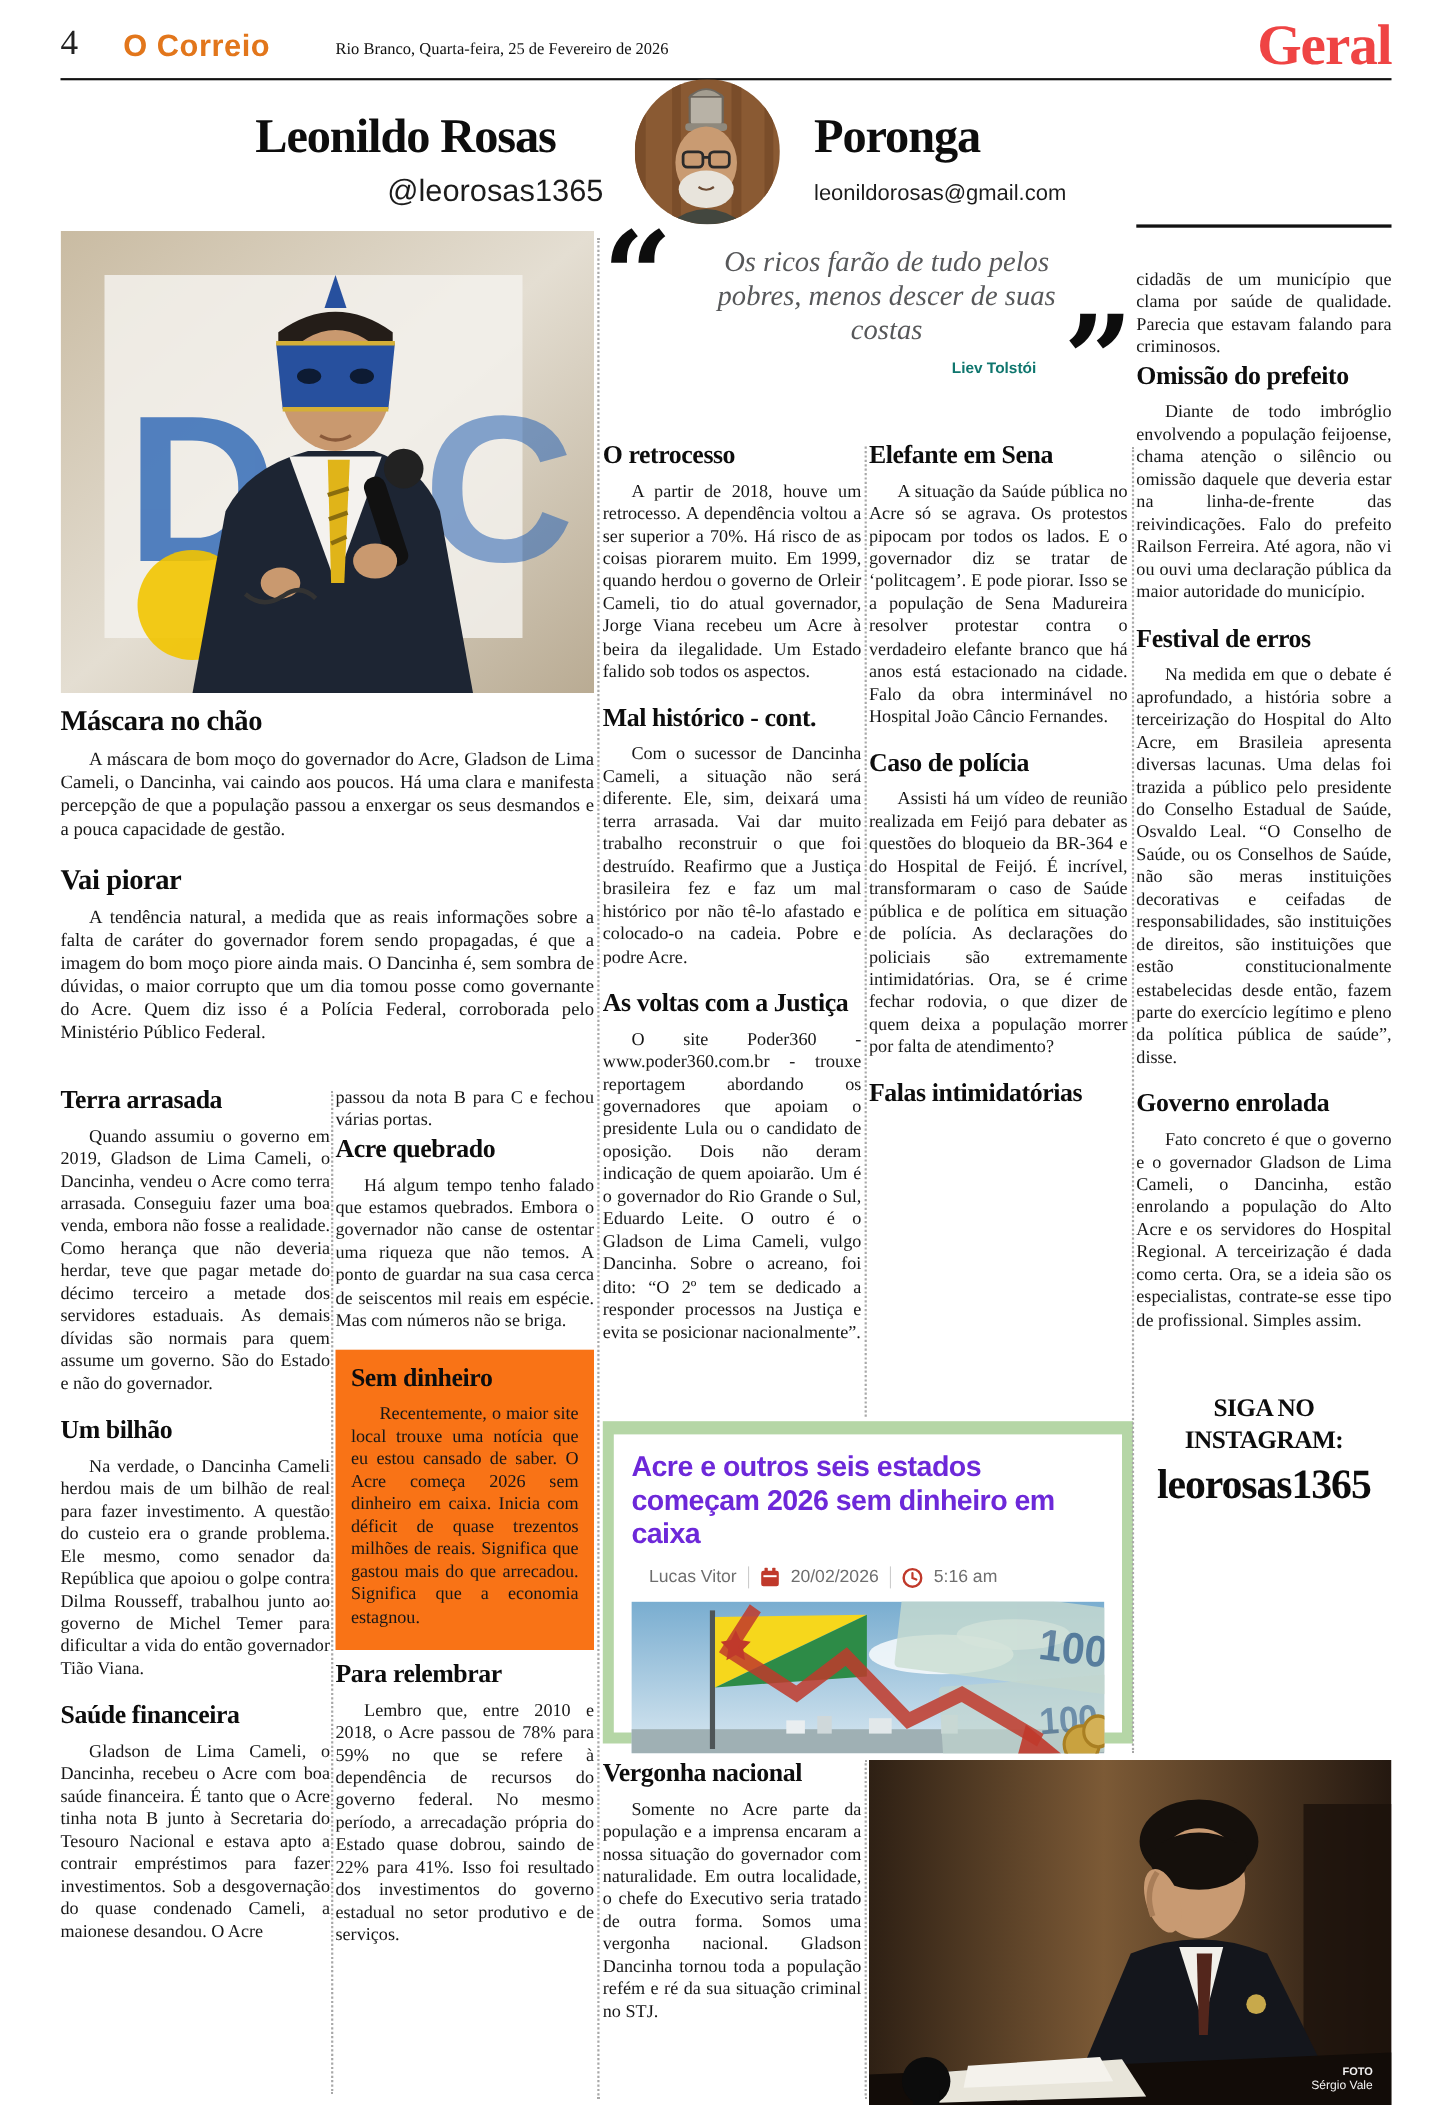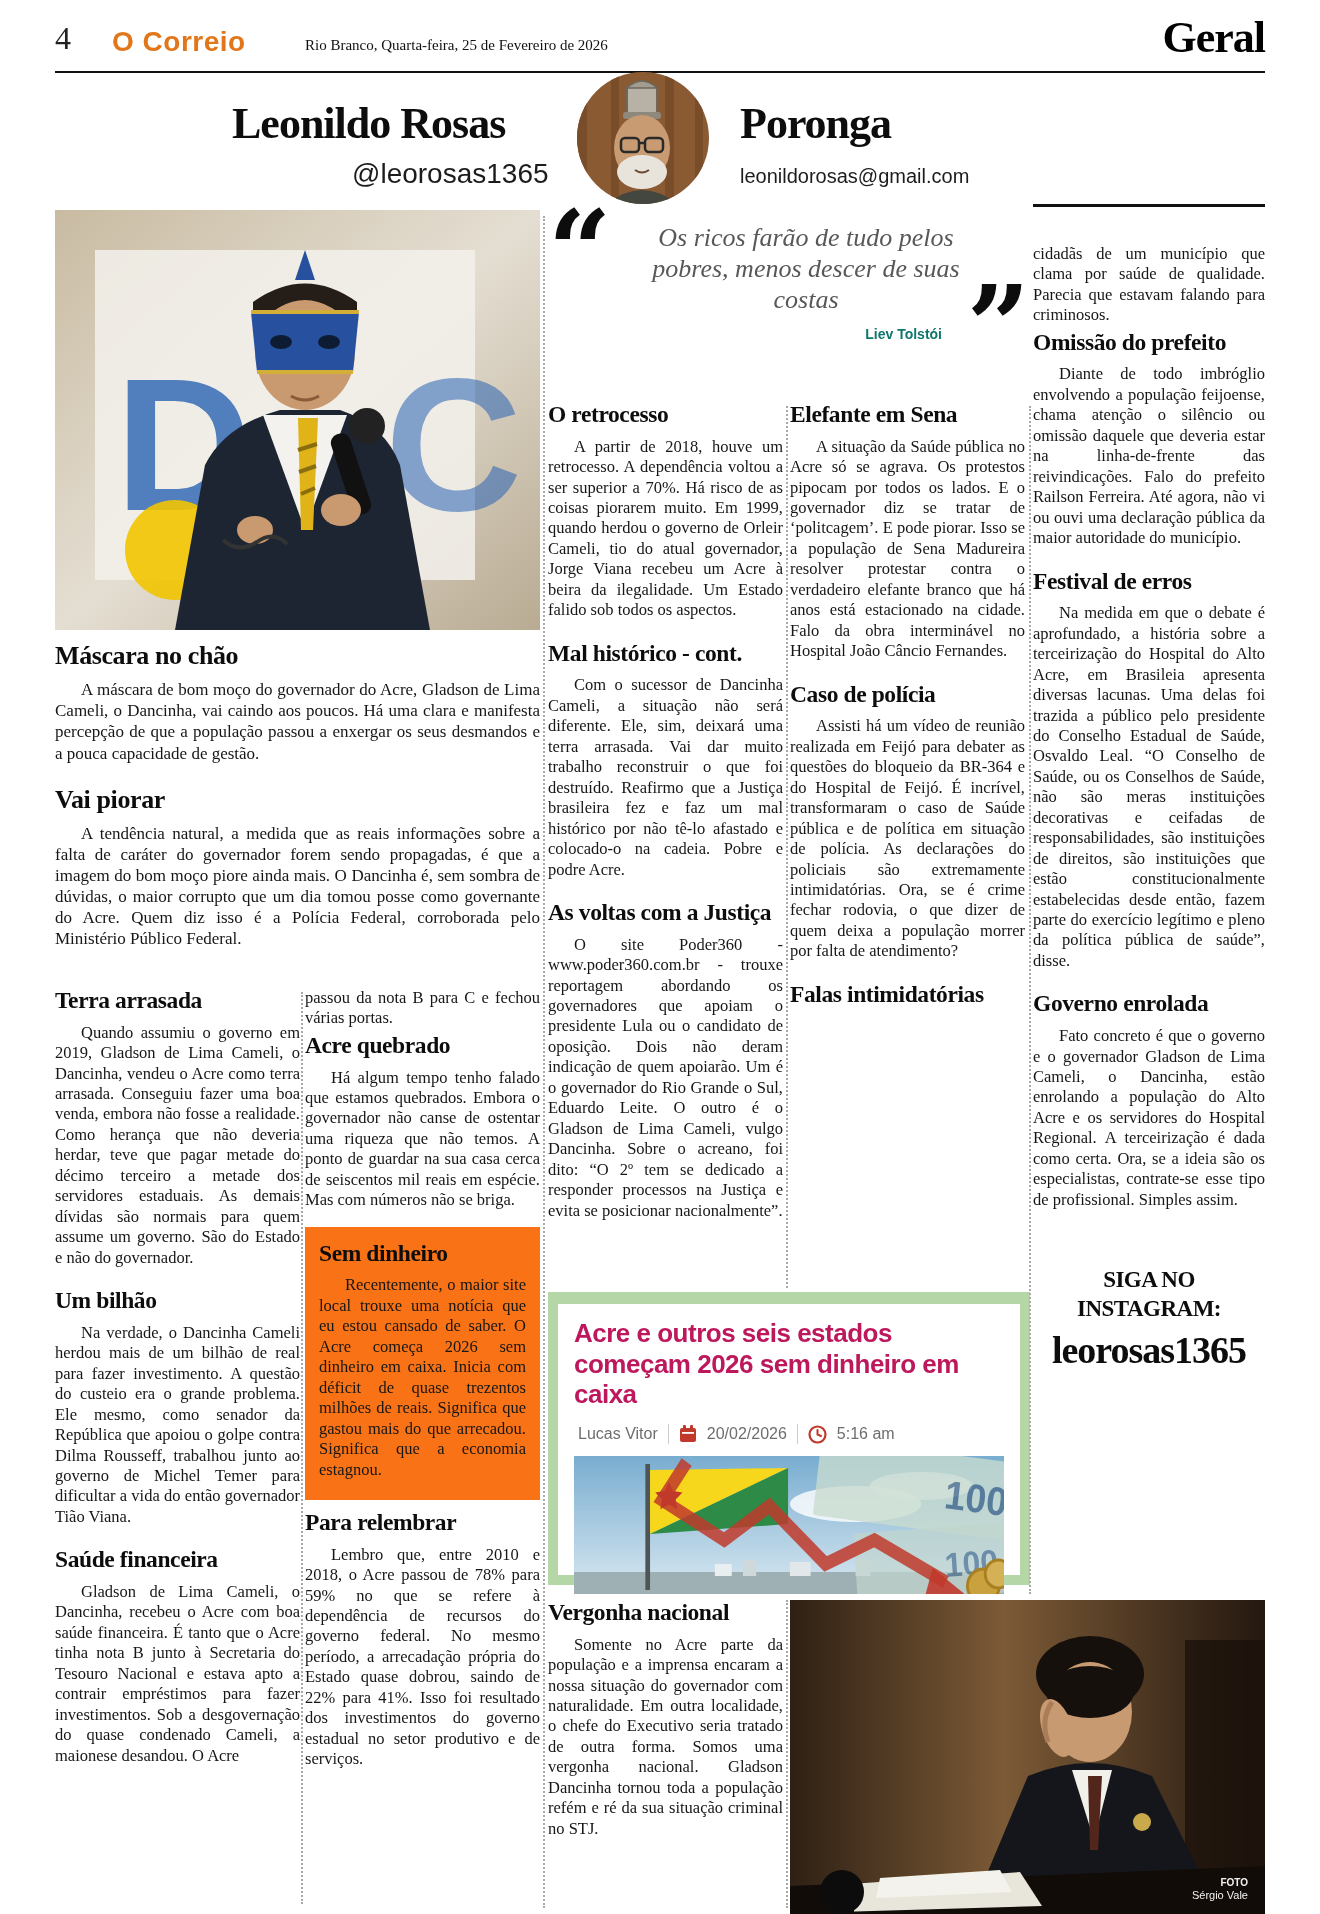--- a/index.html
+++ b/index.html
@@ -3,21 +3,21 @@
 <meta charset="utf-8">
 <style>
   html,body{margin:0;padding:0;background:#e9e9e9;}
   .page{position:relative;width:1320px;height:1914px;background:#ffffff;margin:0 auto;
         font-family:"Liberation Serif",serif;color:#161616;overflow:hidden;}
   
   .pagenum{position:absolute;left:55px;top:20px;font-size:32px;color:#222;}
   .masthead{position:absolute;left:112px;top:26px;font-family:"Liberation Sans",sans-serif;
             font-weight:bold;font-size:28px;color:#e2761b;letter-spacing:.5px;}
   .dateline{position:absolute;left:305px;top:37px;font-size:15px;color:#111;}
-  .sectionname{position:absolute;right:55px;top:12px;font-weight:bold;font-size:44px;color:#000000;letter-spacing:-1px;text-align:center;}
+  .sectionname{position:absolute;right:55px;top:12px;font-weight:bold;font-size:52px;color:#ef4444;letter-spacing:-1px;text-align:center;}
   .hrule{position:absolute;left:55px;top:71px;width:1210px;height:2px;background:#111;}
   
   .author-name{position:absolute;left:232px;top:98px;font-weight:bold;font-size:44px;letter-spacing:-1px;color:#0d0d0d;}
   .author-handle{position:absolute;left:352px;top:158px;font-family:"Liberation Sans",sans-serif;font-size:28px;color:#1c1c1c;}
   .col-name{position:absolute;left:740px;top:98px;font-weight:bold;font-size:44px;letter-spacing:-1px;color:#0d0d0d;}
   .author-email{position:absolute;left:740px;top:165px;font-family:"Liberation Sans",sans-serif;font-size:20px;color:#1c1c1c;}
   .avatar{position:absolute;left:577px;top:72px;width:132px;height:132px;border-radius:50%;overflow:hidden;}
   
   .txt{position:absolute;text-align:justify;font-size:16.5px;line-height:1.24;}
   .sec-h{font-size:23.5px;font-weight:bold;letter-spacing:-.4px;line-height:1.05;margin:20px 0 10px 0;color:#0d0d0d;}
@@ -30,22 +30,22 @@
   .quote{position:absolute;left:548px;top:214px;width:482px;height:180px;}
   .q-open{position:absolute;left:0;top:-18px;font-family:"DejaVu Serif",serif;font-weight:bold;font-size:110px;color:#0d0d0d;line-height:1;}
   .q-close{position:absolute;right:0;top:58px;font-family:"DejaVu Serif",serif;font-weight:bold;font-size:110px;color:#0d0d0d;line-height:1;}
   .q-text{position:absolute;left:78px;top:8px;width:360px;font-style:italic;font-size:26px;line-height:1.2;color:#57585a;text-align:center;}
   .q-attr{position:absolute;right:88px;top:112px;font-family:"Liberation Sans",sans-serif;font-weight:bold;font-size:14px;color:#0f766e;}
   
   .greenbox{background:#f97316;padding:14px 14px 16px 14px;margin:16px 0 10px 0;}
   .greenbox .sec-h{margin-top:0;}
   .newscard-wrap{position:absolute;left:548px;top:1292px;width:482px;height:293px;background:#b5d6a6;padding:0;}
   .newscard{position:absolute;left:10px;top:12px;right:10px;bottom:10px;background:#ffffff;padding:14px 16px;}
-  .news-title{font-family:"Liberation Sans",sans-serif;font-weight:bold;font-size:26px;line-height:1.18;letter-spacing:-.5px;color:#be185d;margin:0;}
-  .news-meta{display:flex;align-items:center;gap:10px;margin:14px 0 12px 4px;font-family:"Liberation Sans",sans-serif;font-size:16px;color:#6e6e6e;}
+  .news-title{font-family:"Liberation Sans",sans-serif;font-weight:bold;font-size:26px;line-height:1.18;letter-spacing:-.5px;color:#6d28d9;margin:0;}
+  .news-meta{display:flex;align-items:center;gap:10px;margin:14px 0 12px 16px;font-family:"Liberation Sans",sans-serif;font-size:16px;color:#6e6e6e;}
   .meta-sep{width:1px;height:20px;background:#cccccc;}
   .news-img{width:100%;height:138px;display:block;}
   
   .vsep{position:absolute;width:0;border-left:2px dotted #a8a8a8;}
   .col5rule{position:absolute;left:1033px;top:204px;width:232px;height:3px;background:#111;}
   
   .insta{margin-top:56px;text-align:center;}
   .insta-label{font-weight:bold;font-size:23px;letter-spacing:-.5px;color:#0d0d0d;}
   .insta-handle{font-weight:bold;font-size:38px;letter-spacing:-1px;color:#0d0d0d;margin-top:4px;}
   

